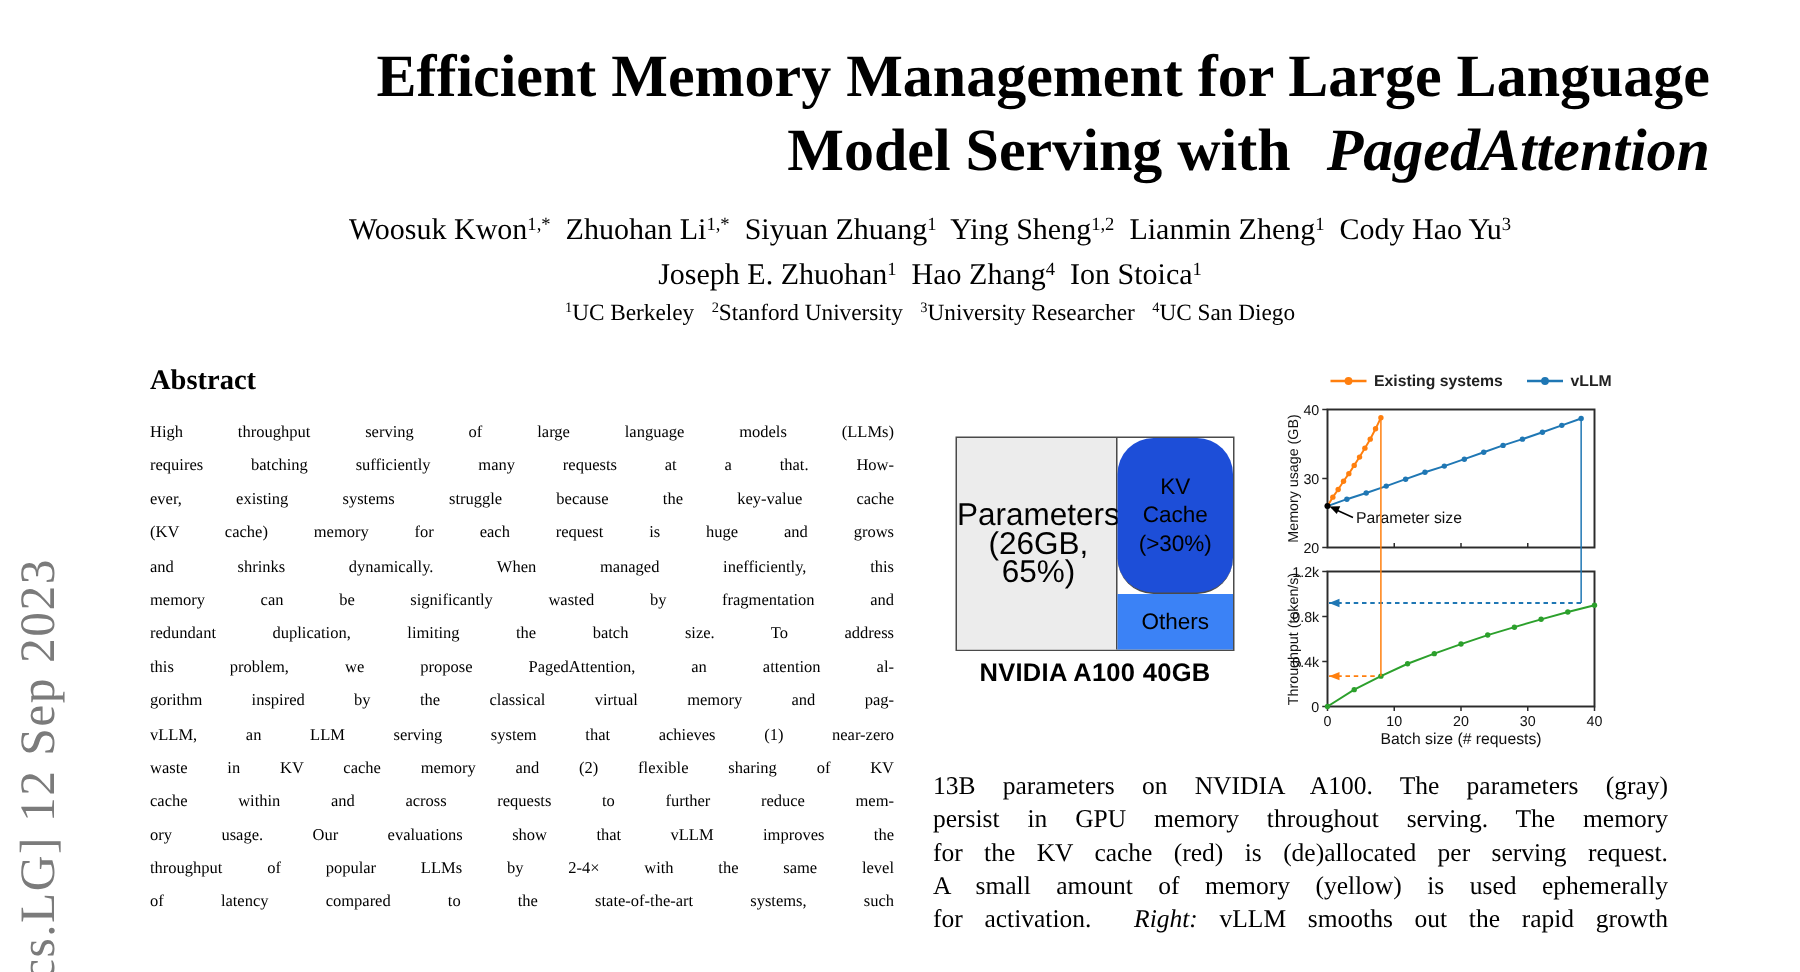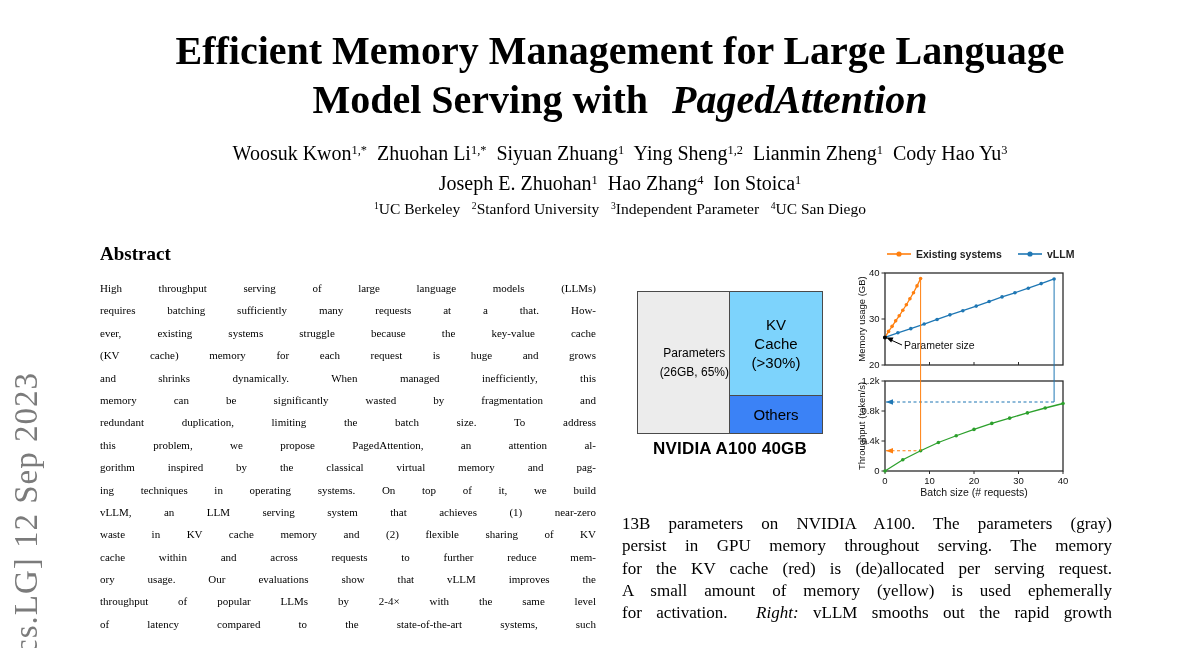--- a/index.html
+++ b/index.html
@@ -8,36 +8,36 @@
   .abs{position:absolute;}
   .b{font-weight:bold;}
   .i{font-style:italic;margin-left:14px;}
   .sup{font-size:62%;position:relative;top:-0.48em;}
 
   
   .sidebar{left:8px;top:666px;transform-origin:top left;transform:rotate(-90deg);
            white-space:nowrap;font-size:33px;color:#7b7b7b;letter-spacing:1px;}
 
   
-  .title{left:100px;top:26px;width:1040px;text-align:center;font-size:40px;font-weight:bold;line-height:49px;}
+  .title{left:100px;top:26px;width:1040px;text-align:right;font-size:40px;font-weight:bold;line-height:49px;}
   .authors-line{left:100px;top:142px;width:1040px;text-align:center;font-size:20px;white-space:pre-wrap;}
   .authors-line2{top:172px;}
   .affils{left:100px;top:200px;width:1040px;text-align:center;font-size:15.5px;white-space:pre-wrap;}
 
   
   .abstract-heading{left:100px;top:243px;font-size:19px;font-weight:bold;}
   .abstract-body{left:100px;top:282px;width:496px;font-size:11px;}
   .jline{text-align:justify;text-align-last:justify;height:22.4px;overflow:visible;white-space:nowrap;}
   .cap-line{height:22.3px;}
 
   
   .diagram{left:637px;top:291px;width:186px;height:143px;display:flex;
            font-family:"Liberation Sans", sans-serif;border:1.5px solid #4a4a4a;box-sizing:border-box;}
-  .diag-left{width:92px;display:flex;align-items:center;justify-content:flex-end;text-align:center;
-             font-size:12px;line-height:19px;border-right:1.5px solid #4a4a4a;box-sizing:border-box;}
+  .diag-left{width:107px;display:flex;align-items:center;justify-content:flex-start;text-align:center;
+             font-size:21px;line-height:19px;border-right:1.5px solid #4a4a4a;box-sizing:border-box;}
   .diag-right{flex:1;display:flex;flex-direction:column;}
   .diag-kv{flex:1;display:flex;align-items:center;justify-content:center;text-align:center;
            font-size:15px;line-height:19px;border-bottom:1.5px solid #4a4a4a;box-sizing:border-box;}
   .diag-others{height:37px;display:flex;align-items:center;justify-content:center;font-size:15px;}
   .diagram-label{left:637px;top:439px;width:186px;text-align:center;
                  font-family:"Liberation Sans", sans-serif;font-size:17px;font-weight:600;letter-spacing:0.2px;}
 
   
   .charts{left:850px;top:242px;width:272px;height:262px;}
 
@@ -51,51 +51,50 @@
 
   <div class="abs sidebar">[cs.LG]  12 Sep 2023</div>
 
   <div class="abs title">
     <div>Efficient Memory Management for Large Language</div>
     <div><span>Model Serving with </span><span class="i">PagedAttention</span></div>
   </div>
 
   <div class="abs authors-line"><span>Woosuk Kwon</span><span class="sup">1,*</span><span>  Zhuohan Li</span><span class="sup">1,*</span><span>  Siyuan Zhuang</span><span class="sup">1</span><span>  Ying Sheng</span><span class="sup">1,2</span><span>  Lianmin Zheng</span><span class="sup">1</span><span>  Cody Hao Yu</span><span class="sup">3</span></div>
   <div class="abs authors-line authors-line2"><span>Joseph E. Zhuohan</span><span class="sup">1</span><span>  Hao Zhang</span><span class="sup">4</span><span>  Ion Stoica</span><span class="sup">1</span></div>
-  <div class="abs affils"><span class="sup">1</span><span>UC Berkeley   </span><span class="sup">2</span><span>Stanford University   </span><span class="sup">3</span><span>Independent Parameter   </span><span class="sup">4</span><span>UC San Diego</span></div>
+  <div class="abs affils"><span class="sup">1</span><span>UC Berkeley   </span><span class="sup">2</span><span>Stanford University   </span><span class="sup">3</span><span>University Researcher   </span><span class="sup">4</span><span>UC San Diego</span></div>
 
   <div class="abs abstract-heading">Abstract</div>
   <div class="abs abstract-body">
       <div class="jline">High throughput serving of large language models (LLMs)</div>
       <div class="jline">requires batching sufficiently many requests at a that. How-</div>
       <div class="jline">ever, existing systems struggle because the key-value cache</div>
       <div class="jline">(KV cache) memory for each request is huge and grows</div>
       <div class="jline">and shrinks dynamically. When managed inefficiently, this</div>
       <div class="jline">memory can be significantly wasted by fragmentation and</div>
       <div class="jline">redundant duplication, limiting the batch size. To address</div>
       <div class="jline">this problem, we propose PagedAttention, an attention al-</div>
       <div class="jline">gorithm inspired by the classical virtual memory and pag-</div>
-      <div class="jline">ing techniques in operating systems. On top of it, we build</div>
       <div class="jline">vLLM, an LLM serving system that achieves (1) near-zero</div>
       <div class="jline">waste in KV cache memory and (2) flexible sharing of KV</div>
       <div class="jline">cache within and across requests to further reduce mem-</div>
       <div class="jline">ory usage. Our evaluations show that vLLM improves the</div>
       <div class="jline">throughput of popular LLMs by 2-4× with the same level</div>
       <div class="jline">of latency compared to the state-of-the-art systems, such</div>
     </div>
 
   <div class="abs diagram">
     <div class="diag-left" style="background: rgb(236, 236, 236);">
       <div>
         <div>Parameters</div>
         <div>(26GB, 65%)</div>
       </div>
     </div>
     <div class="diag-right">
-      <div class="diag-kv" style="background: #7dd3fc;">
+      <div class="diag-kv" style="background: #1d4ed8; border-radius: 24px;">
         <div>
           <div>KV</div>
           <div>Cache</div>
           <div>(&gt;30%)</div>
         </div>
       </div>
       <div class="diag-others" style="background: #3b82f6;">Others</div>
     </div>
   </div>
   <div class="abs diagram-label">NVIDIA A100 40GB</div>

